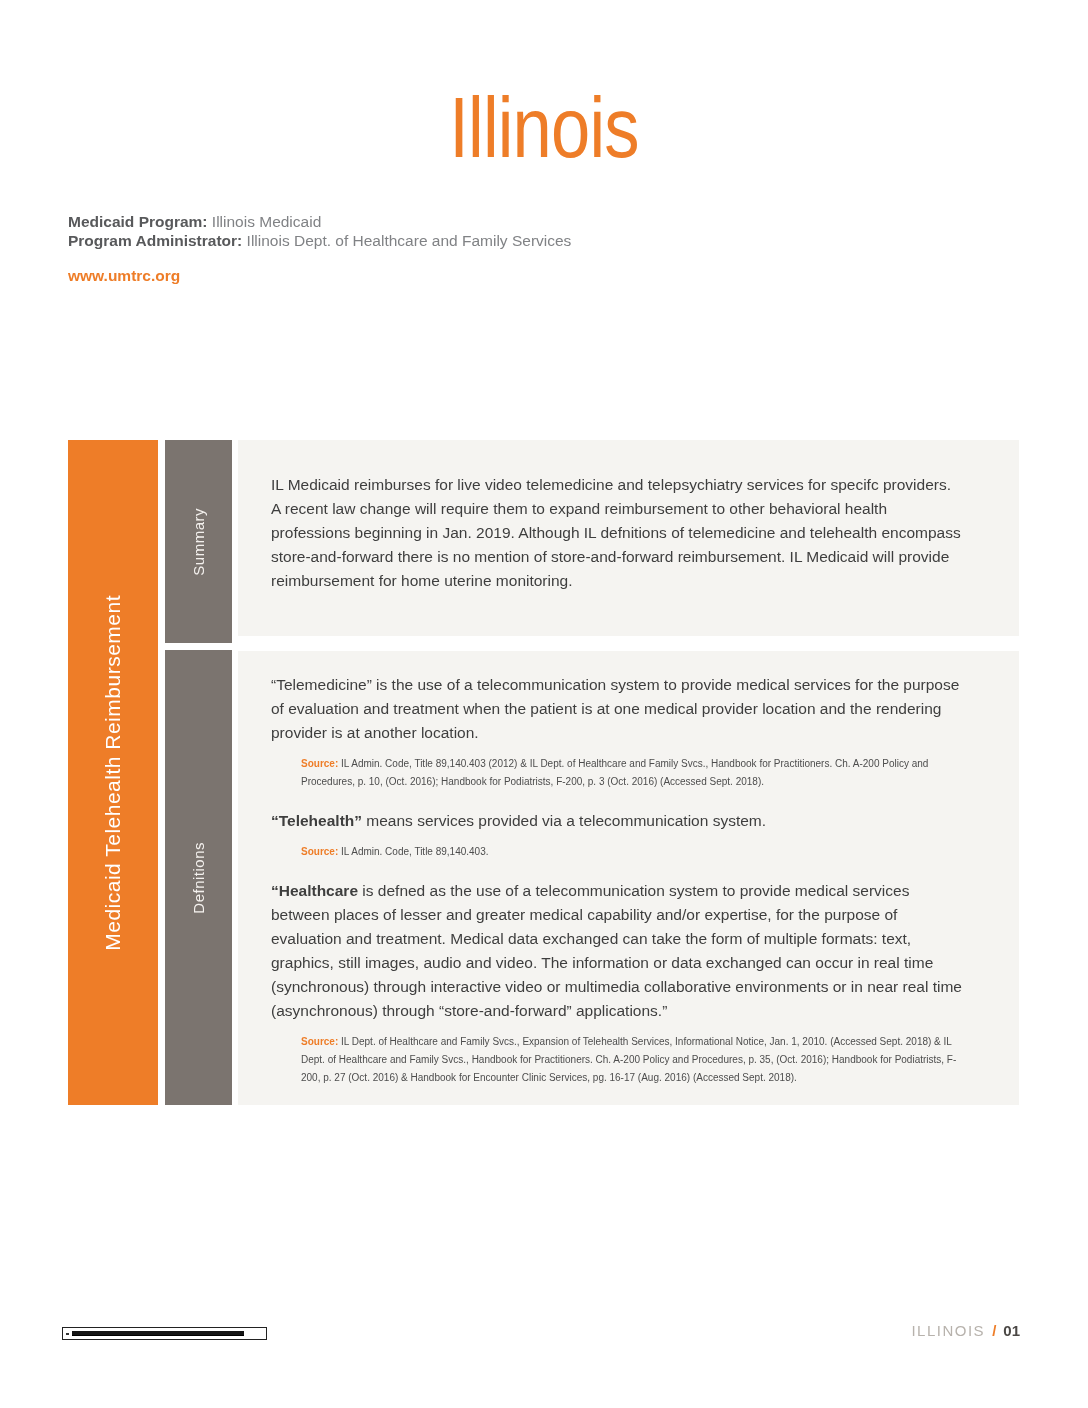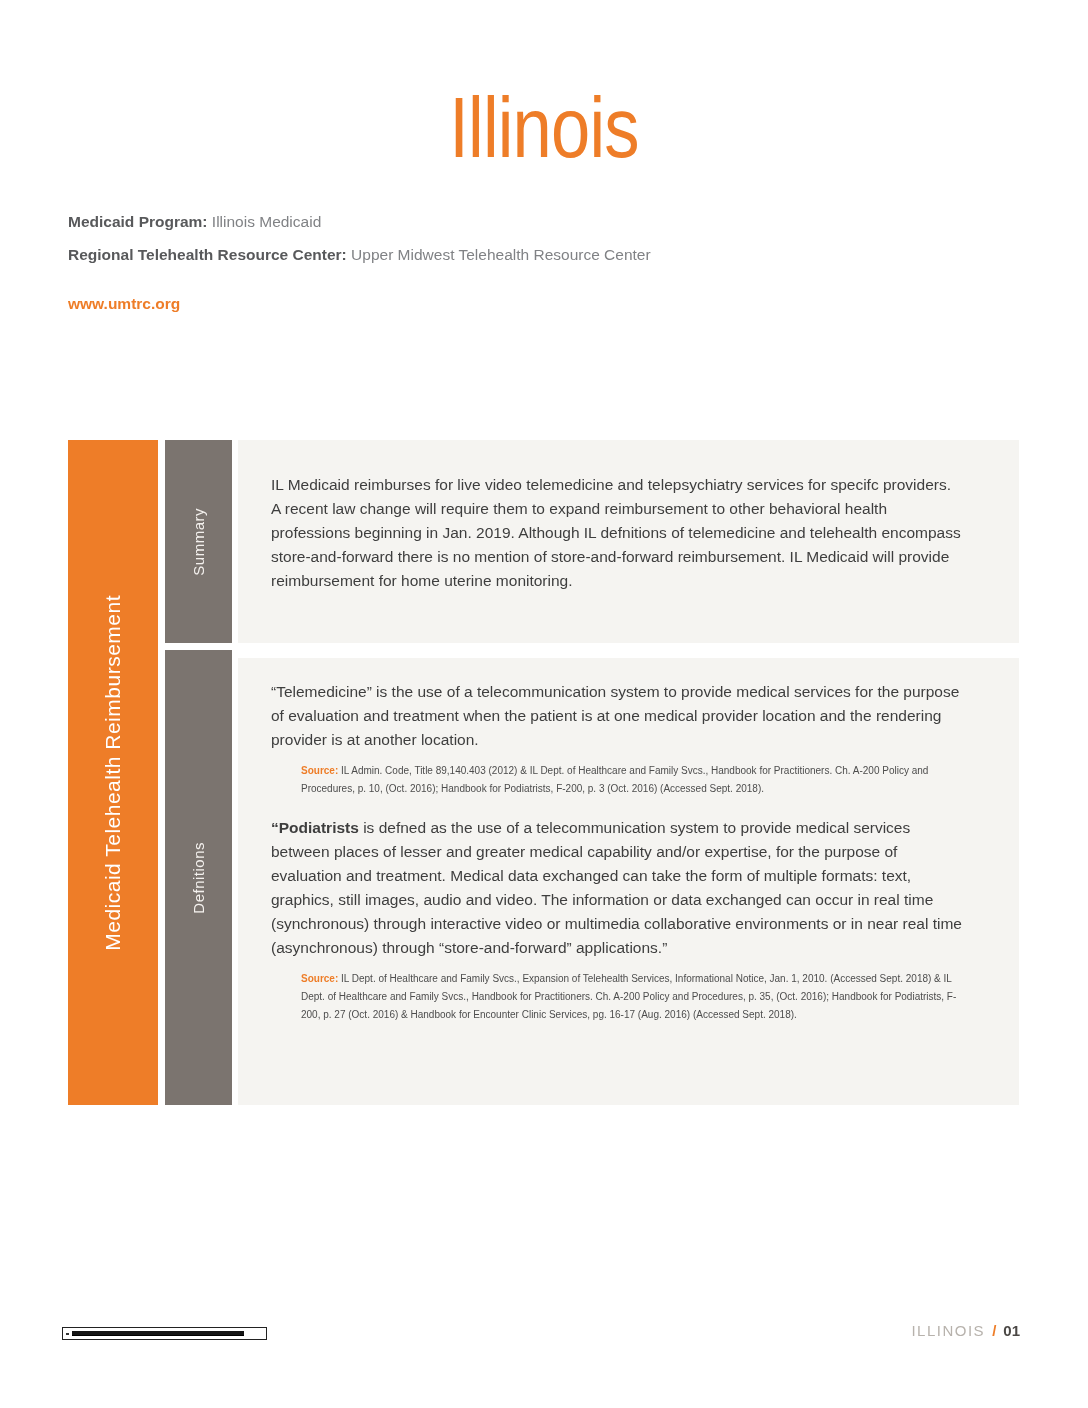--- a/index.html
+++ b/index.html
@@ -26,21 +26,21 @@
     position:absolute;top:84px;left:0;width:100%;
     text-align:center;color:var(--accent_orange);
     font-size:86px;font-weight:400;line-height:1;
     transform:scaleX(0.82);transform-origin:50% 50%;
     letter-spacing:-1px;
   }
 
   
   .info{
     position:absolute;left:68px;top:212px;
-    display:flex;flex-direction:column;gap:14px;
+    display:flex;flex-direction:column;
     font-size:15.5px;line-height:19px;
   }
   .info .lbl{font-weight:700;color:var(--label_gray);}
   .info .val{color:var(--value_gray);}
   .link{
     margin-top:16px;color:var(--accent_orange);font-weight:700;
     cursor:pointer;width:max-content;
   }
 
   
@@ -113,22 +113,22 @@
 <div class="page">
 
   <h1 class="title">Illinois</h1>
 
   <div class="info">
     <p class="row">
       <span class="lbl">Medicaid Program:</span>
       <span class="val">Illinois Medicaid</span>
     </p>
     <p class="row">
-      <span class="lbl">Regional Telehealth Resource Center:</span>
-      <span class="val">Upper Midwest Telehealth Resource Center</span>
+      <span class="lbl">Program Administrator:</span>
+      <span class="val">Illinois Dept. of Healthcare and Family Services</span>
     </p>
     <a class="link">www.umtrc.org</a>
   </div>
 
   <div class="main">
     <div class="orange-bar">
       <span class="vtext">Medicaid Telehealth Reimbursement</span>
     </div>
 
     <div class="tabs">
@@ -151,24 +151,34 @@
           <p class="body">
             <span class="term">“Telemedicine”</span>
             <span>is the use of a telecommunication system to provide medical services for the purpose of evaluation and treatment when the patient is at one medical provider location and the rendering provider is at another location.</span>
           </p>
           <p class="source">
             <span class="src-lbl">Source:</span>
             <span>IL Admin. Code, Title 89,140.403 (2012) &amp; IL Dept. of Healthcare and Family Svcs., Handbook for Practitioners. Ch. A-200 Policy and Procedures, p. 10, (Oct. 2016); Handbook for Podiatrists, F-200, p. 3 (Oct. 2016) (Accessed Sept. 2018).</span>
           </p>
         </div>
 
-
         <div class="def-item">
           <p class="body">
-            <span class="term term-bold">“Podiatrists</span>
+            <span class="term term-bold">“Telehealth”</span>
+            <span>means services provided via a telecommunication system.</span>
+          </p>
+          <p class="source">
+            <span class="src-lbl">Source:</span>
+            <span>IL Admin. Code, Title 89,140.403.</span>
+          </p>
+        </div>
+
+        <div class="def-item">
+          <p class="body">
+            <span class="term term-bold">“Healthcare</span>
             <span>is defned as the use of a telecommunication system to provide medical services between places of lesser and greater medical capability and/or expertise, for the purpose of evaluation and treatment. Medical data exchanged can take the form of multiple formats: text, graphics, still images, audio and video. The information or data exchanged can occur in real time (synchronous) through interactive video or multimedia collaborative environments or in near real time (asynchronous) through “store-and-forward” applications.”</span>
           </p>
           <p class="source">
             <span class="src-lbl">Source:</span>
             <span>IL Dept. of Healthcare and Family Svcs., Expansion of Telehealth Services, Informational Notice, Jan. 1, 2010.  (Accessed Sept. 2018) &amp; IL Dept. of Healthcare and Family Svcs., Handbook for Practitioners. Ch. A-200 Policy and Procedures, p. 35, (Oct. 2016); Handbook for Podiatrists, F-200, p. 27 (Oct. 2016) &amp; Handbook for Encounter Clinic Services, pg. 16-17 (Aug. 2016) (Accessed Sept. 2018).</span>
           </p>
         </div>
 
       </div>
     </div>

